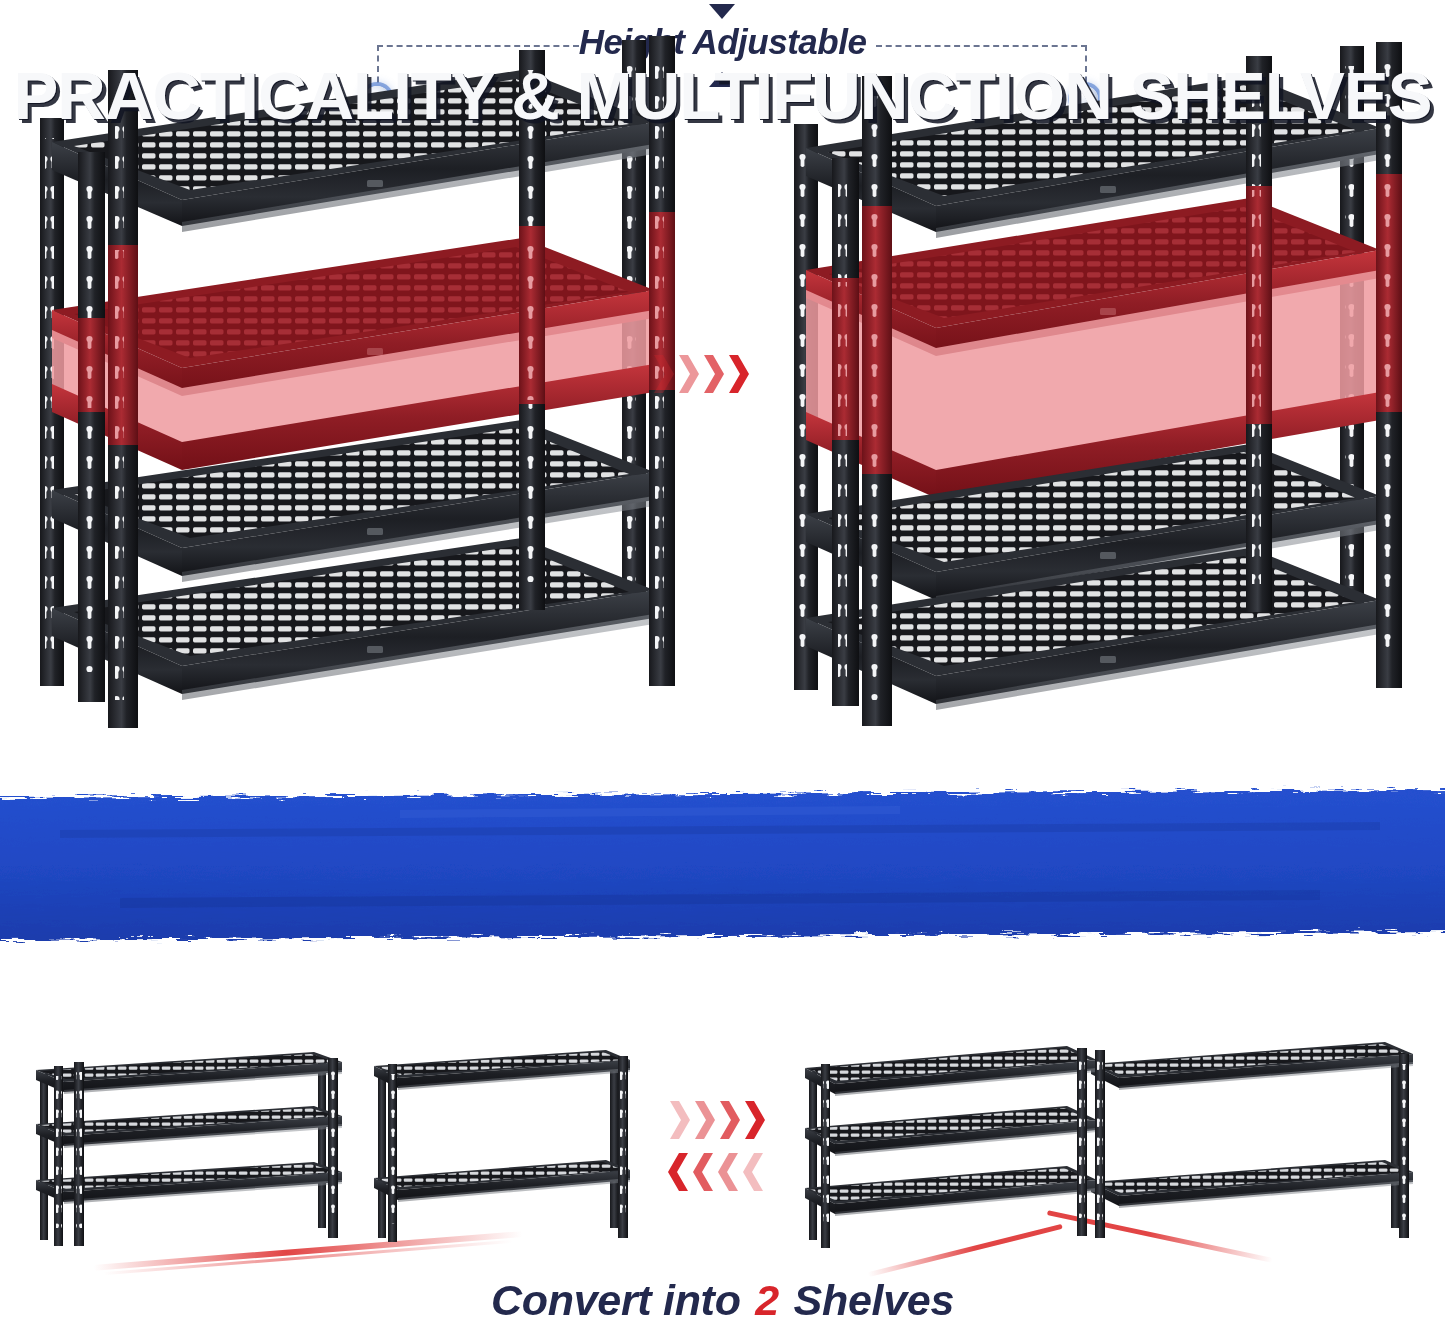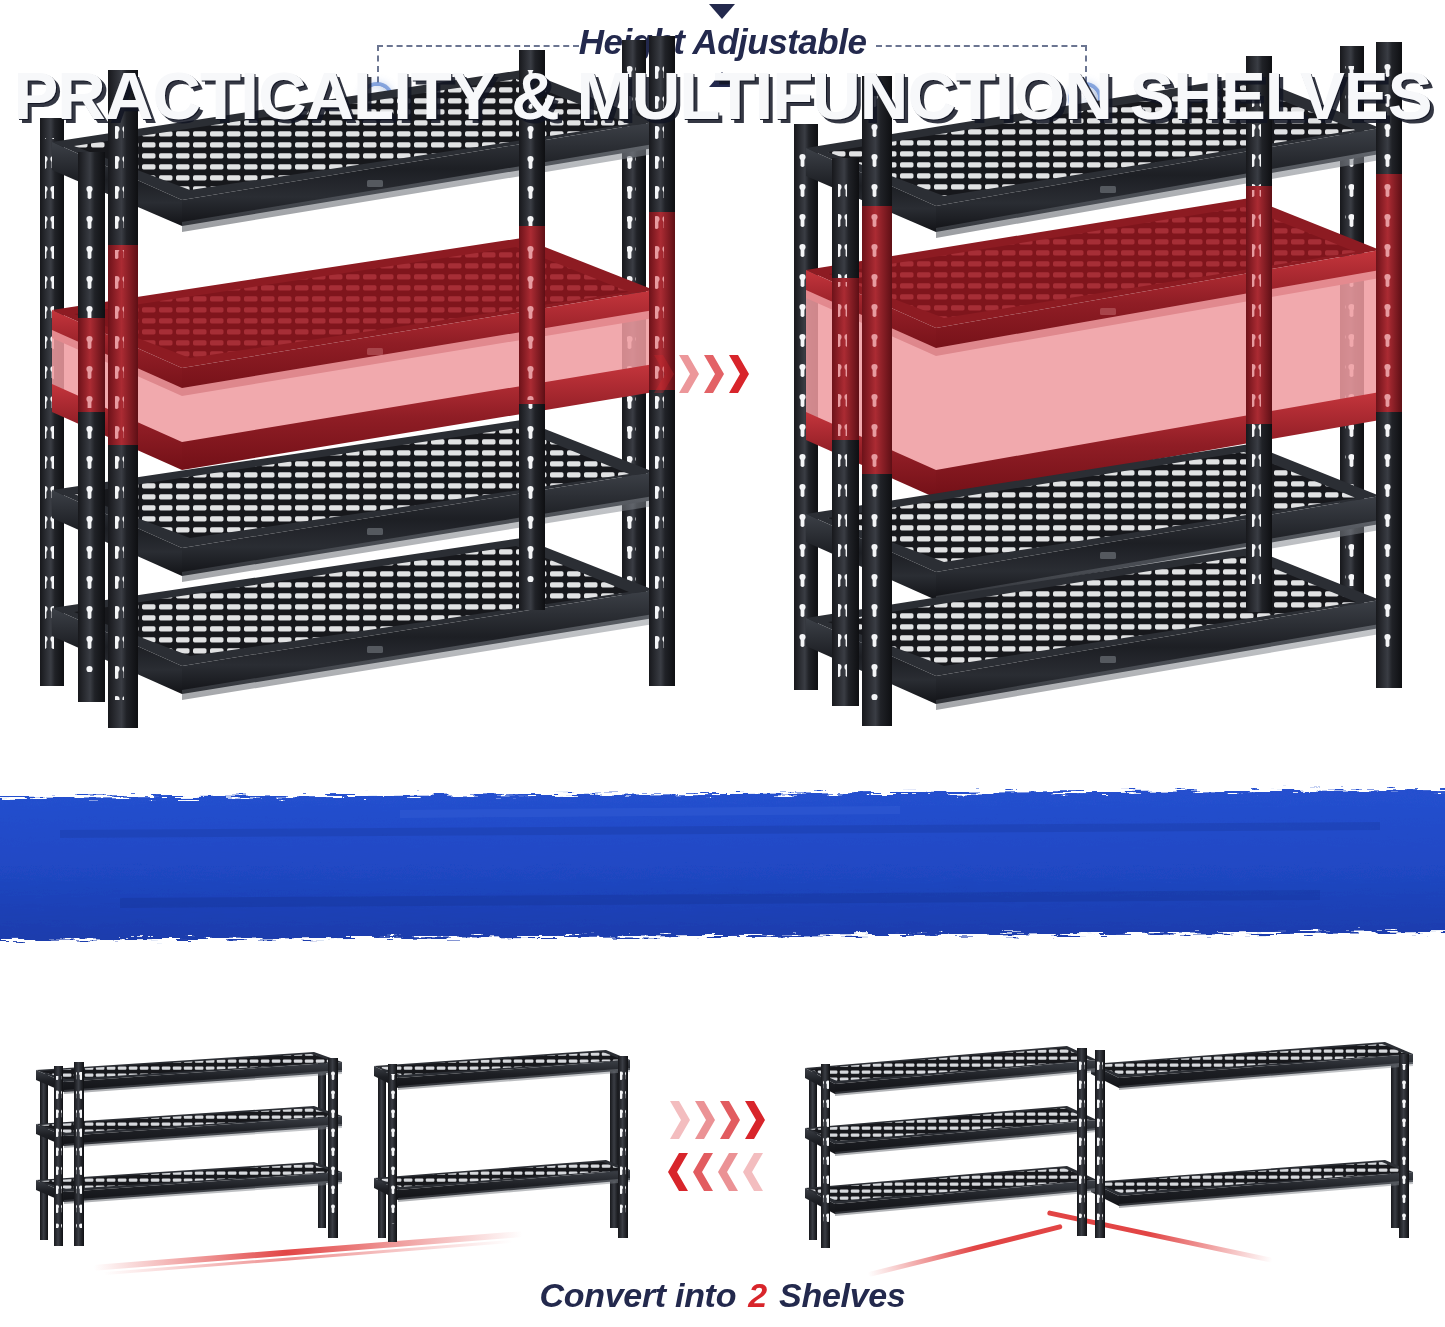--- a/index.html
+++ b/index.html
@@ -63,21 +63,21 @@
     position:absolute;left:0;top:58px;width:1445px;text-align:center;
     font-size:66px;font-weight:bold;color:#f7f8fa;
     letter-spacing:-1px;white-space:nowrap;
     transform:scaleX(1.02);
     text-shadow:4px 4px 0 rgba(16,20,34,.85), 1px 1px 0 rgba(16,20,34,.9);
   }
 
   
   #bottom-caption{
     position:absolute;left:0;top:1276px;width:1445px;text-align:center;
-    font-size:34px;font-weight:bold;font-style:italic;color:#23294d;
+    font-size:43px;font-weight:bold;font-style:italic;color:#23294d;
     letter-spacing:-.3px;white-space:nowrap;
   }
   #caption-number{color:#d8252b;padding:0 3px;}
 </style>
 </head>
 <body>
 
 <div class="stage">
 
   <div id="top-callout">

